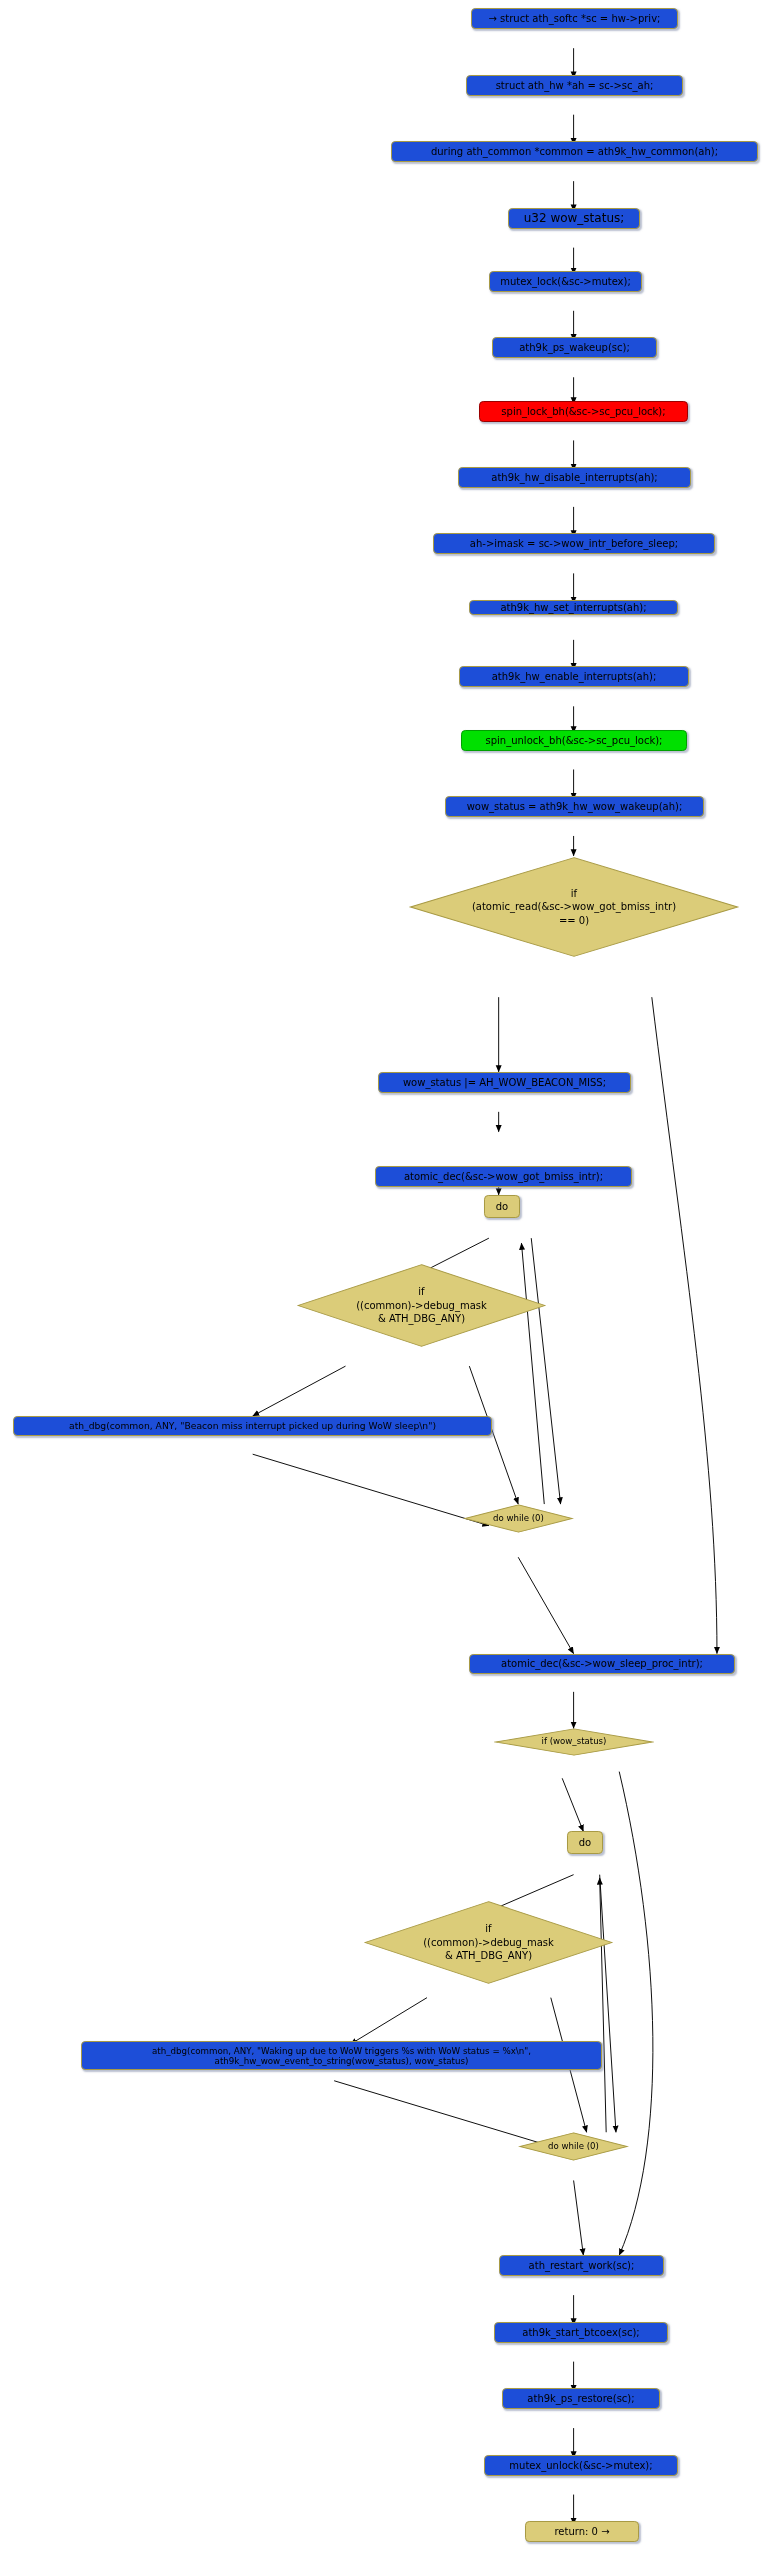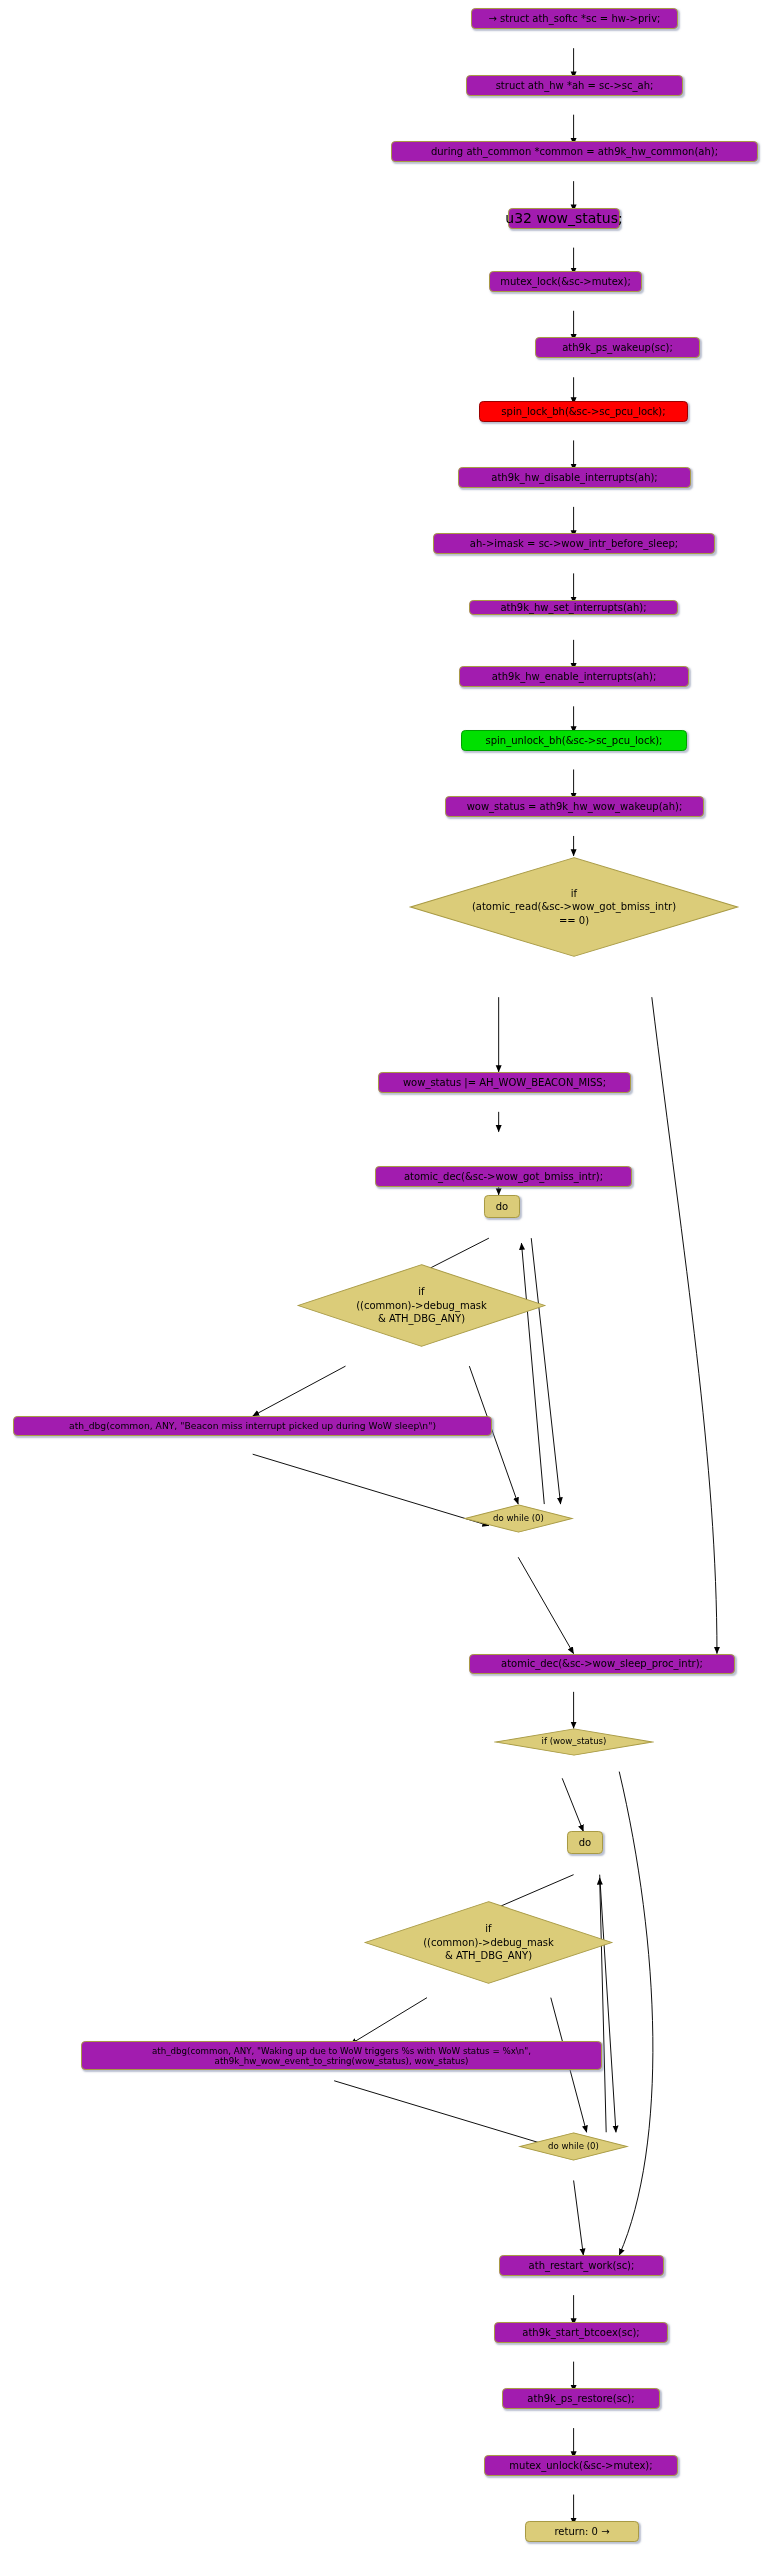--- a/index.html
+++ b/index.html
@@ -30,21 +30,21 @@
     box-sizing: border-box;
     display: flex;
     align-items: center;
     justify-content: center;
     text-align: center;
     line-height: 1.15;
     white-space: pre;
     z-index: 5;
   }
   .node.rect {
-    background: #a21caf;
+    background: #1d4ed8;
     border: 0.9px solid #A89A44;
     border-radius: 4.3px;
     box-shadow: 1.7px 1.7px 1.7px rgba(130,140,170,0.55);
     color: #000000;
     font-size: 9.4px;
     padding: 1.7px 6px;
   }
   .node.rect.hl-red {
     background: #FF0000;
     border: 0.9px solid #9a0000;
@@ -173,29 +173,29 @@
   </div>
 
   <div class="node rect" style="left: 466px; top: 75px; width: 217px; height: 21px; font-size: 10px;">
     <span>struct ath_hw *ah = sc-&gt;sc_ah;</span>
   </div>
 
   <div class="node rect" style="left: 391px; top: 141px; width: 367px; height: 21px; font-size: 10px;">
     <span>during ath_common *common = ath9k_hw_common(ah);</span>
   </div>
 
-  <div class="node rect" style="left: 508px; top: 208px; width: 112px; height: 21px; font-size: 14px;">
+  <div class="node rect" style="left: 508px; top: 208px; width: 132px; height: 21px; font-size: 12px;">
     <span>u32 wow_status;</span>
   </div>
 
   <div class="node rect" style="left: 489px; top: 271px; width: 153px; height: 21px; font-size: 10px;">
     <span>mutex_lock(&amp;sc-&gt;mutex);</span>
   </div>
 
-  <div class="node rect" style="left: 492px; top: 337px; width: 165px; height: 21px; font-size: 10px; margin-left: 43px;">
+  <div class="node rect" style="left: 492px; top: 337px; width: 165px; height: 21px; font-size: 10px;">
     <span>ath9k_ps_wakeup(sc);</span>
   </div>
 
   <div class="node rect hl-red" style="left: 469px; top: 401px; width: 209px; height: 21px; font-size: 10px;">
     <span>spin_lock_bh(&amp;sc-&gt;sc_pcu_lock);</span>
   </div>
 
   <div class="node rect" style="left: 458px; top: 467px; width: 233px; height: 21px; font-size: 10px;">
     <span>ath9k_hw_disable_interrupts(ah);</span>
   </div>

